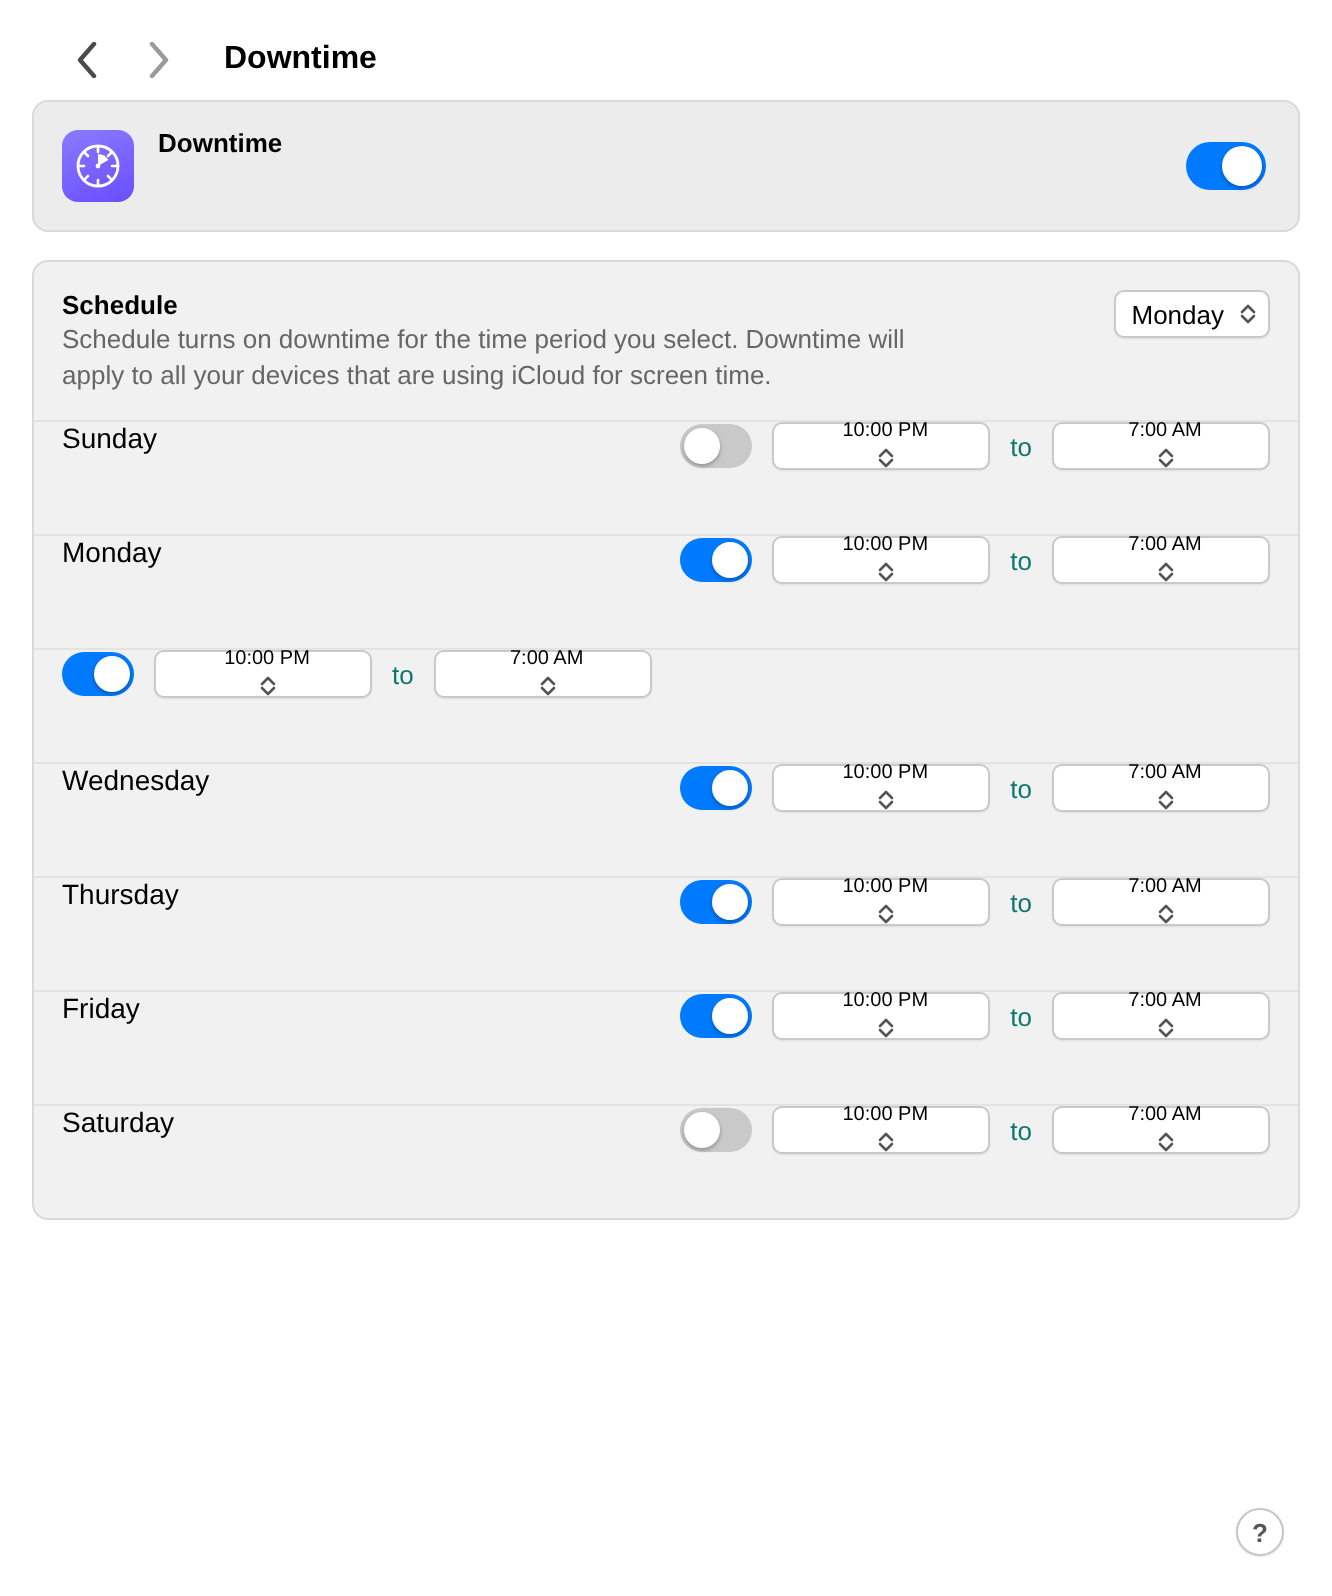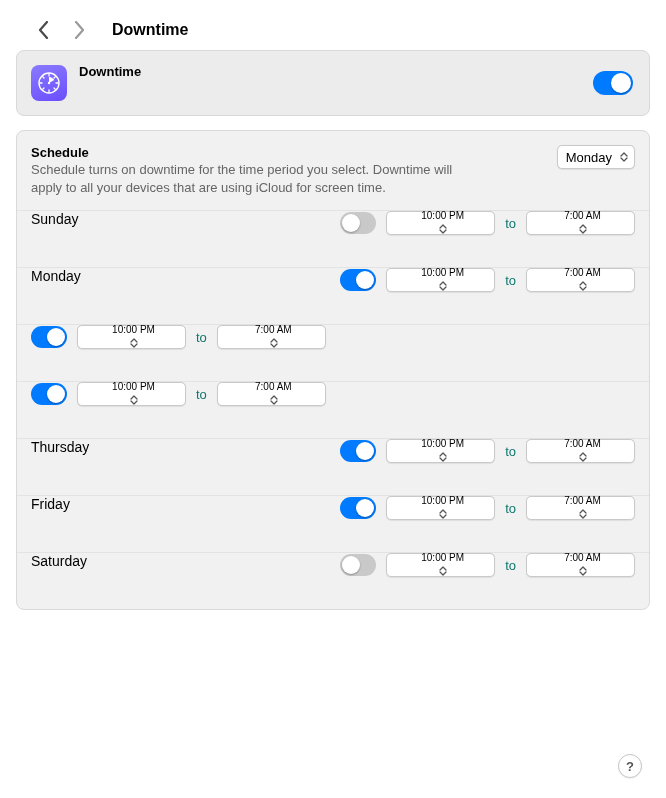--- a/index.html
+++ b/index.html
@@ -212,20 +212,21 @@
                   <path d="M1 4 L4 1 L7 4" fill="none" stroke="currentColor" stroke-width="1.3" stroke-linecap="round" stroke-linejoin="round"></path>
                 </svg>
                 <svg viewBox="0 0 8 5">
                   <path d="M1 1 L4 4 L7 1" fill="none" stroke="currentColor" stroke-width="1.3" stroke-linecap="round" stroke-linejoin="round"></path>
                 </svg>
               </span>
             </div>
           </div>
         </div>
         <div class="row">
+          <div class="day">Wednesday</div>
           <div class="row-ctrls">
             <div class="tog sm on"></div>
             <div class="time">
               <span>10:00 PM</span>
               <span class="stepper">
                 <svg viewBox="0 0 8 5">
                   <path d="M1 4 L4 1 L7 4" fill="none" stroke="currentColor" stroke-width="1.3" stroke-linecap="round" stroke-linejoin="round"></path>
                 </svg>
                 <svg viewBox="0 0 8 5">
                   <path d="M1 1 L4 4 L7 1" fill="none" stroke="currentColor" stroke-width="1.3" stroke-linecap="round" stroke-linejoin="round"></path>

